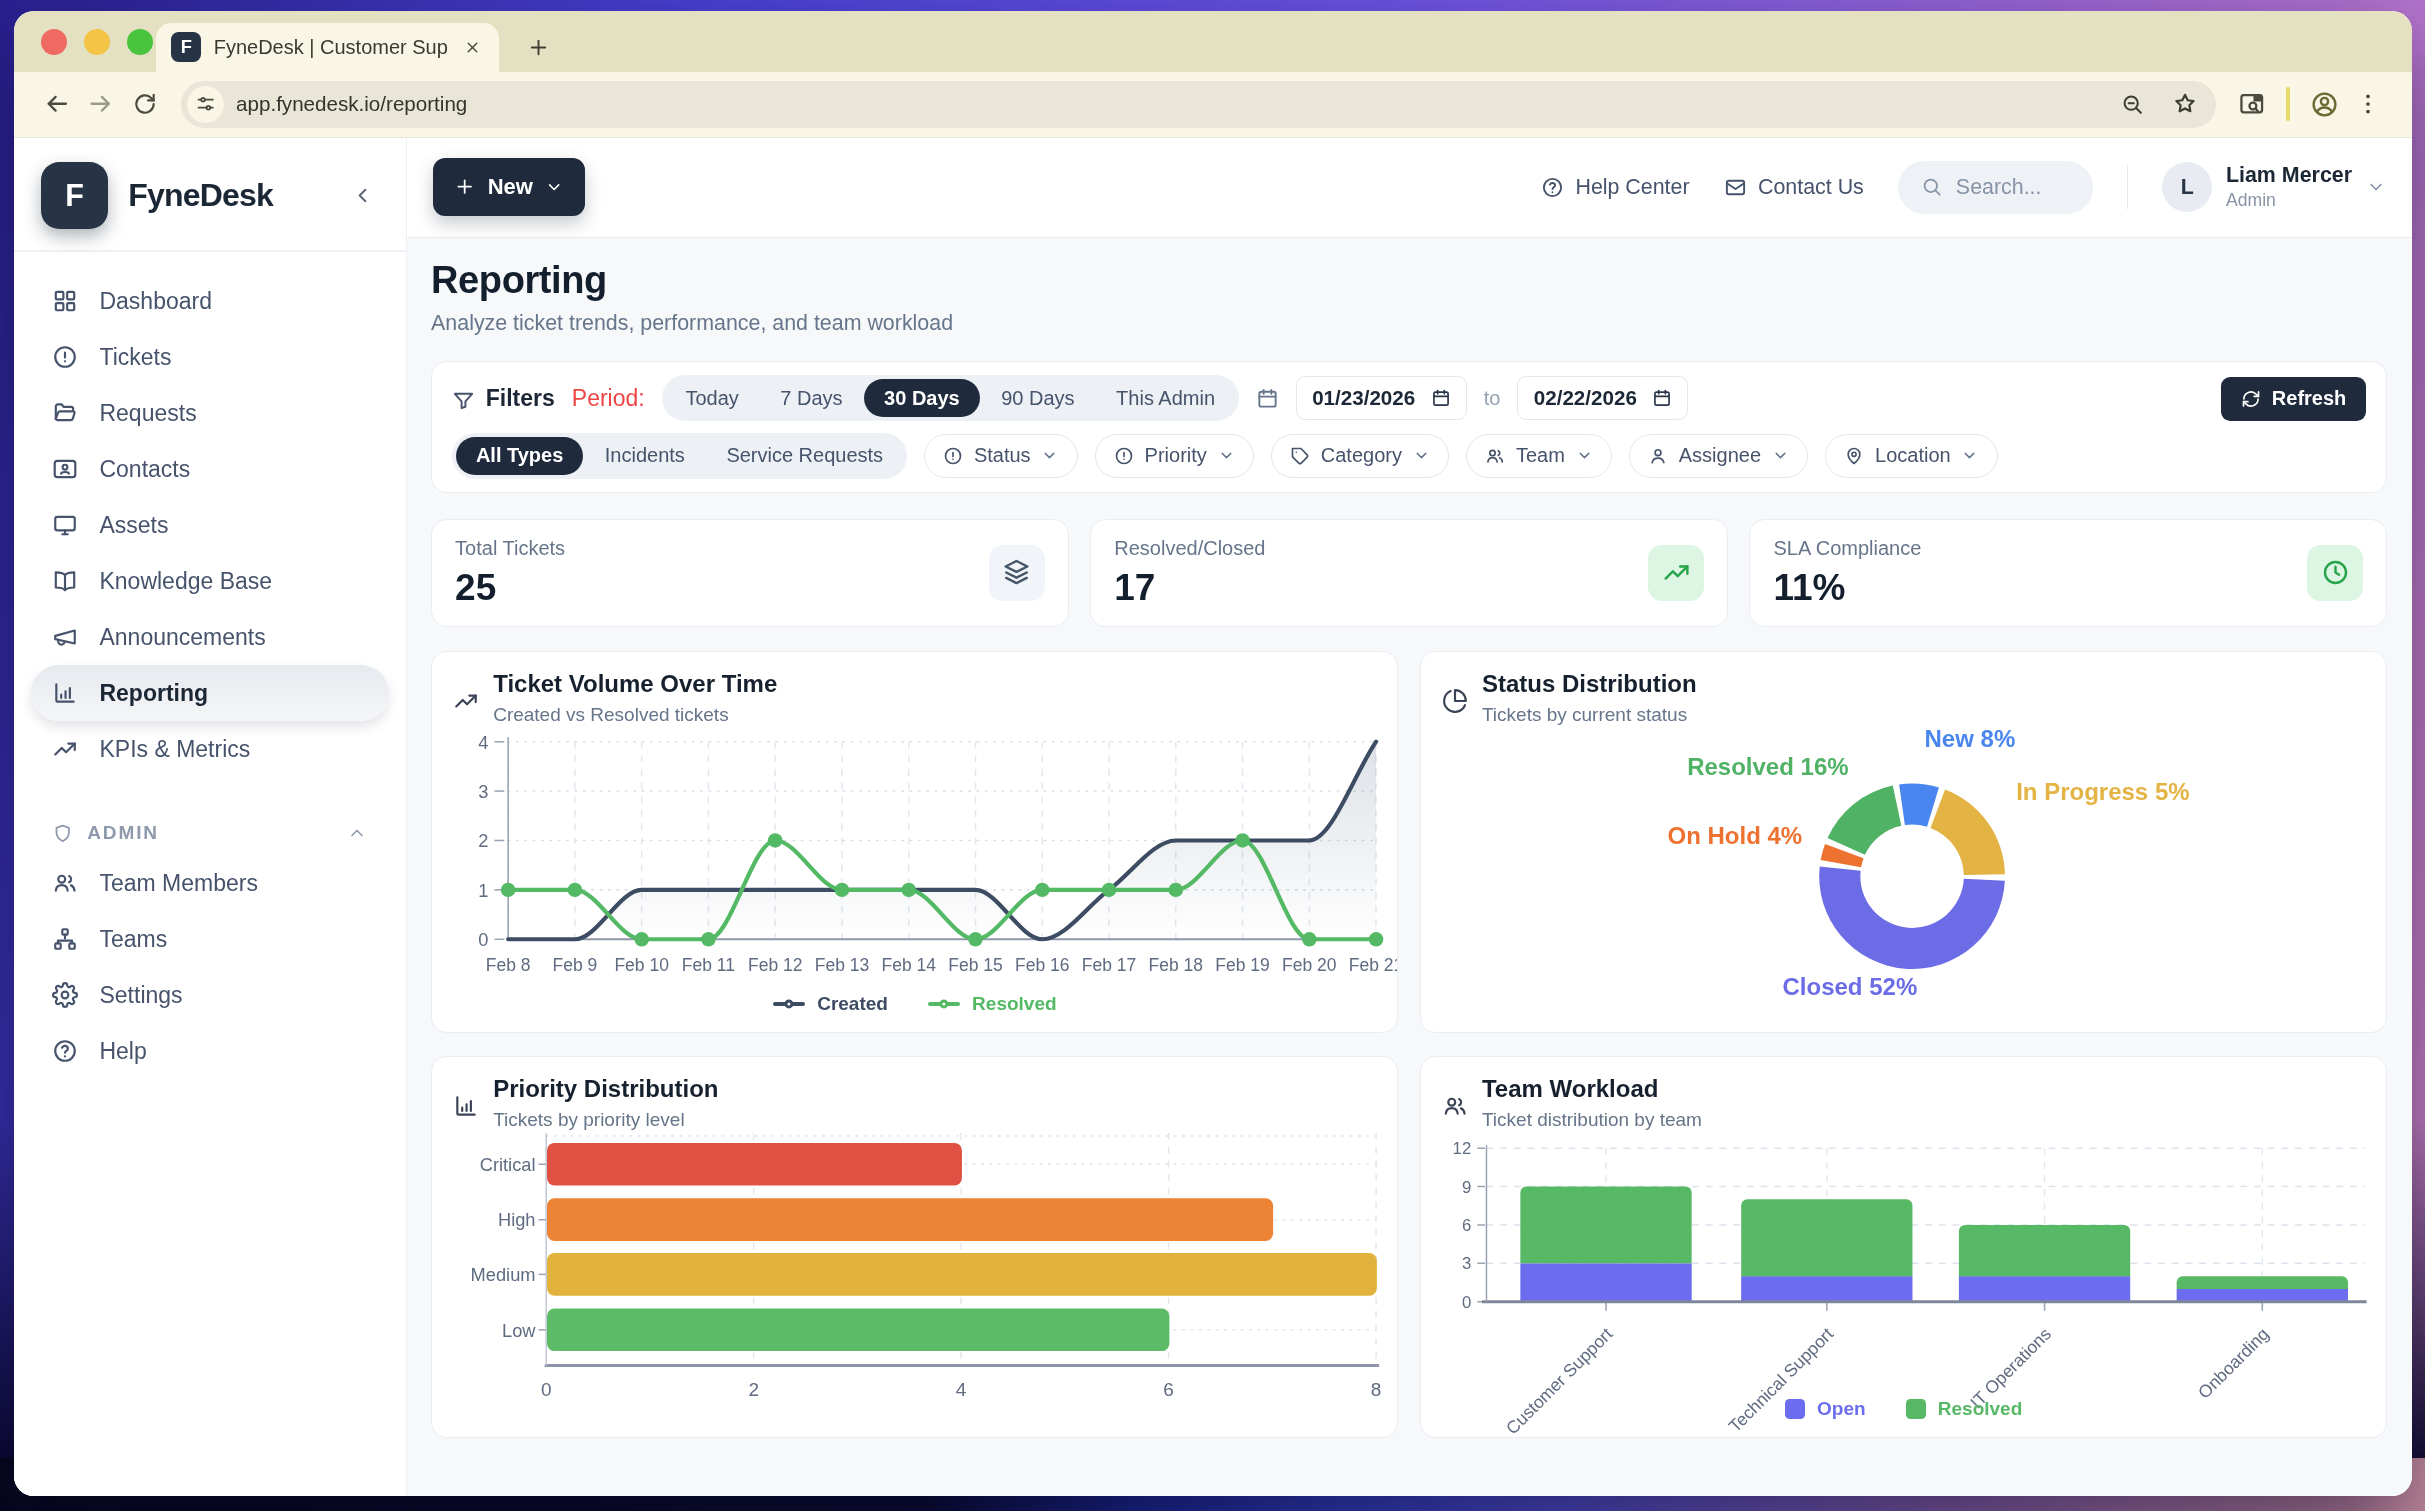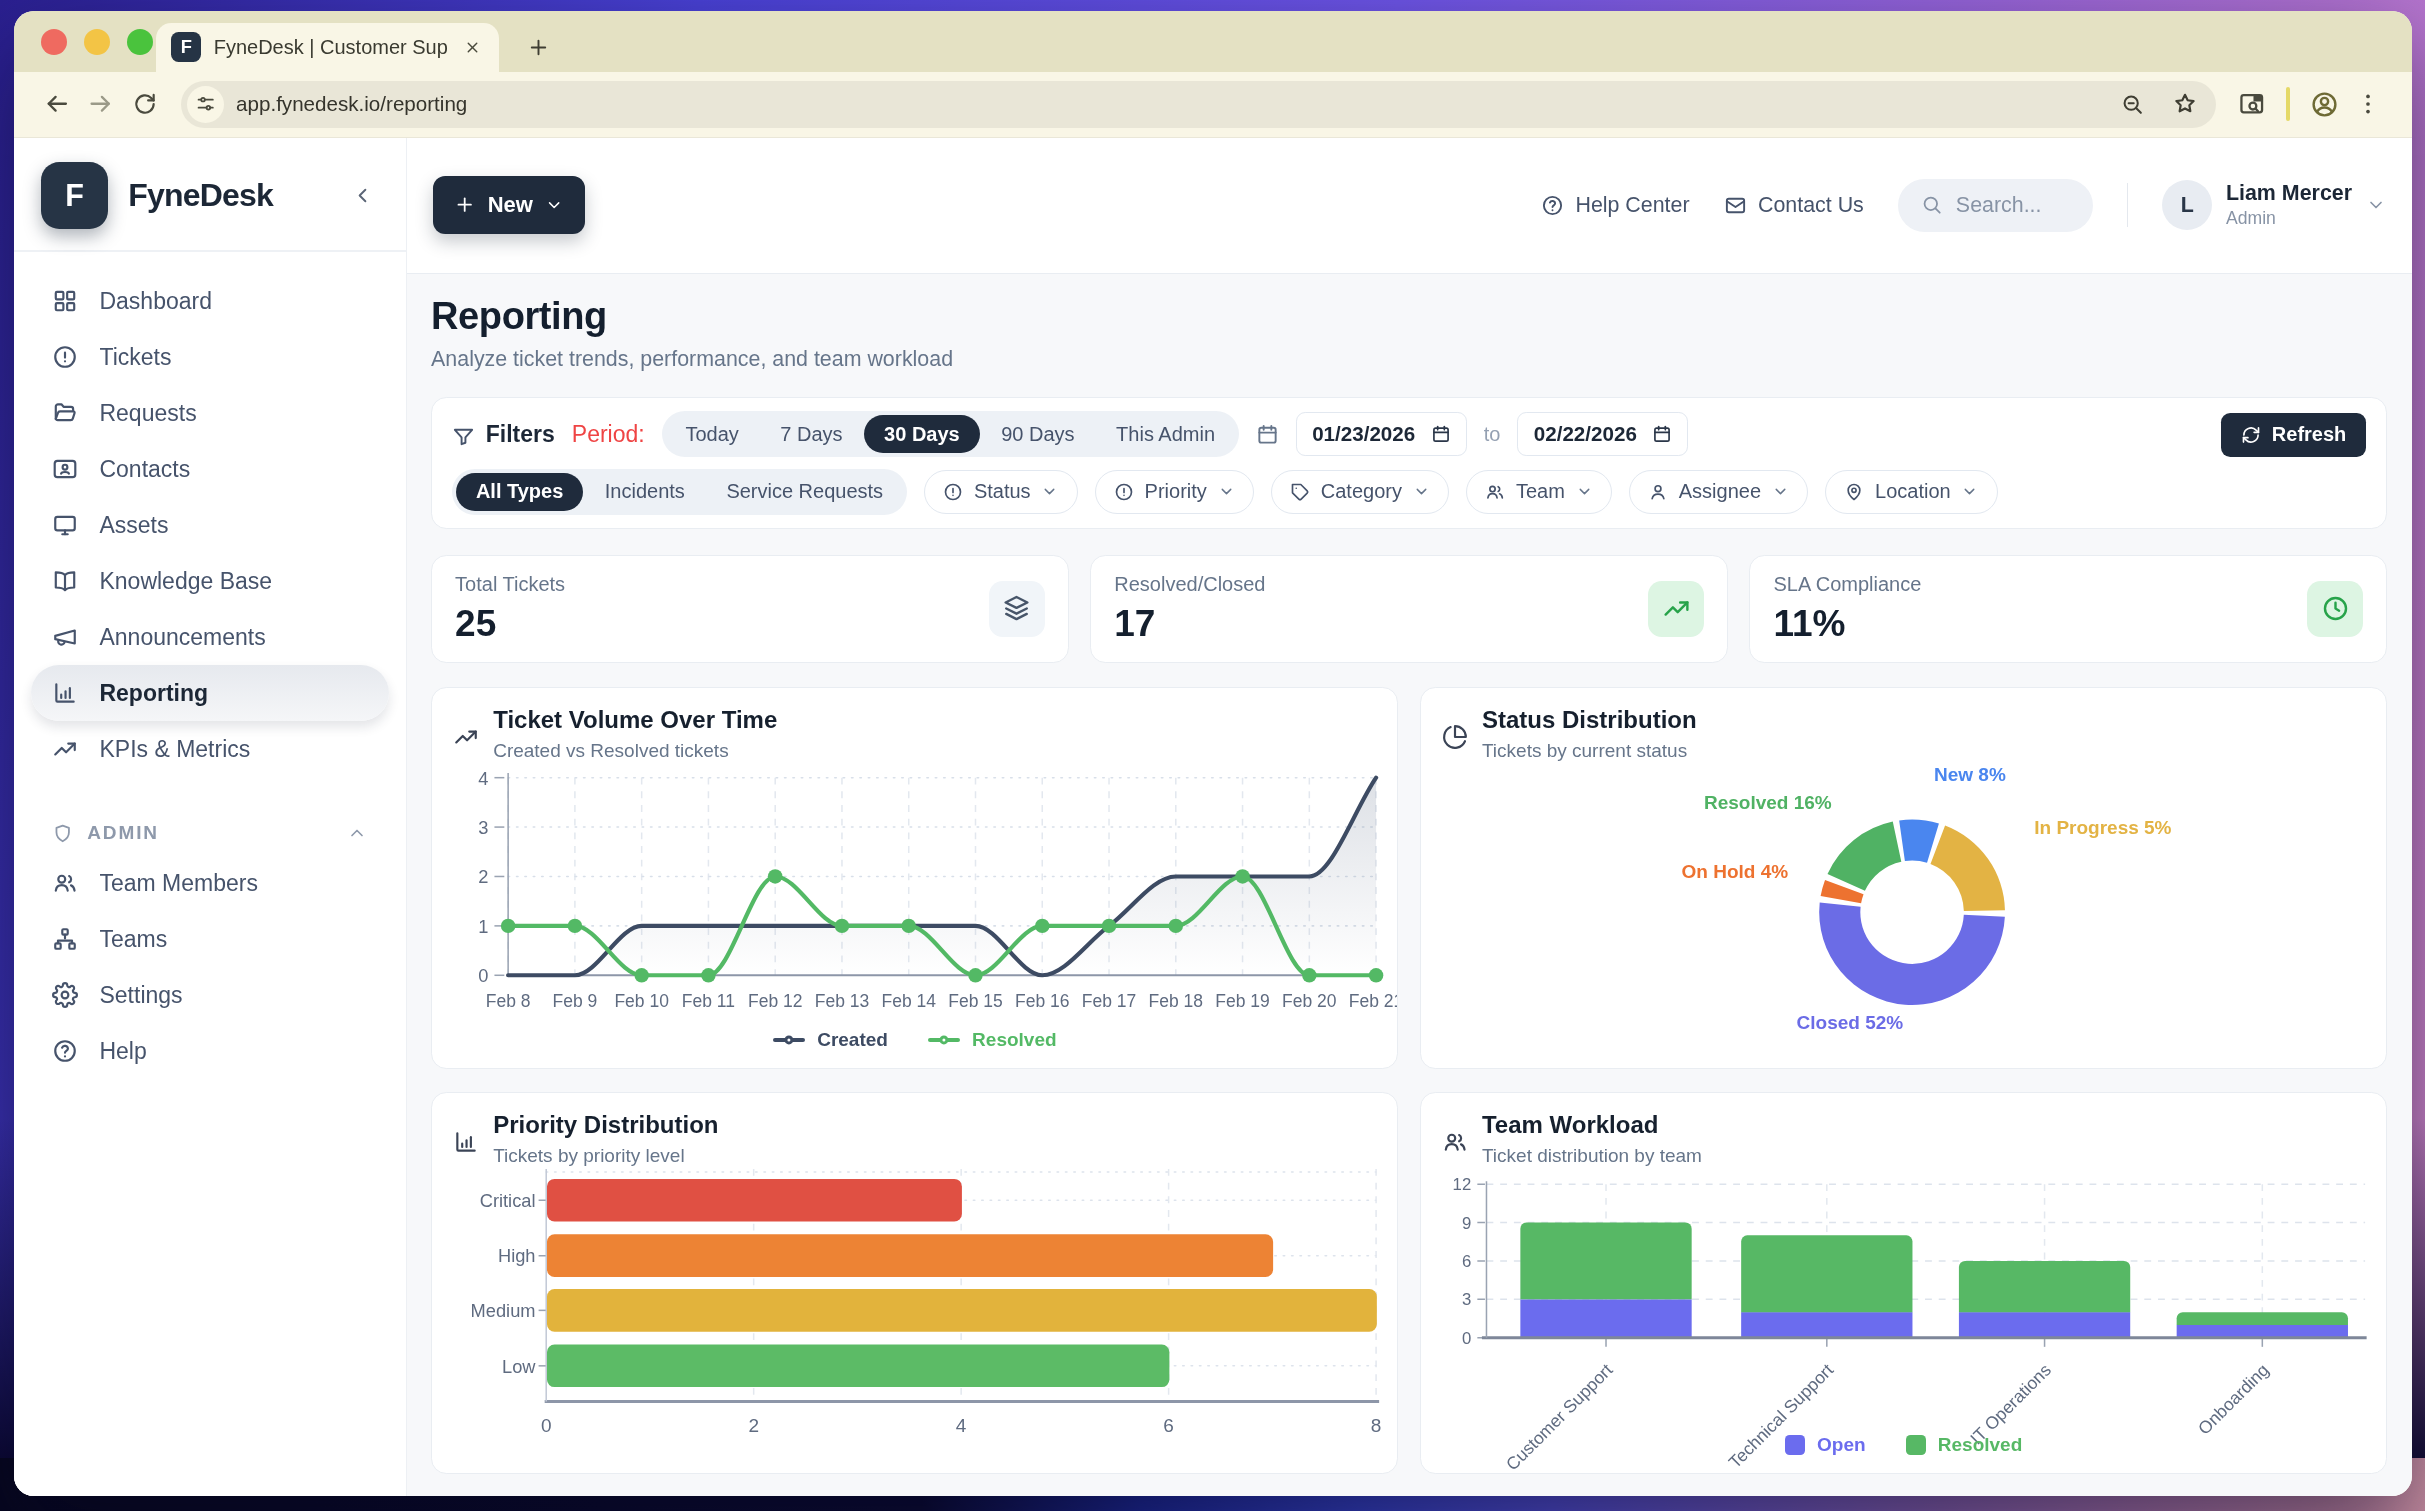--- a/index.html
+++ b/index.html
@@ -57,21 +57,21 @@
   .nav-item .icw{color:#46536b;}
   .nav-item.active{background:linear-gradient(180deg,#e6e9ee,#f5f6f8);box-shadow:0 6.1px 12.2px rgba(25,35,55,.12);
     color:#1c2736;font-weight:700;}
   .admin{margin-top:34px;padding:0 17px;}
   .admin-head{display:flex;align-items:center;gap:13.7px;height:44px;padding:0 21.4px;color:#8e99ab;
     font-size:19px;font-weight:700;letter-spacing:1.9px;}
   .admin-head .chevu{margin-left:auto;color:#8e99ab;}
   .icw{display:flex;align-items:center;justify-content:center;flex:none;}
 
   .main{flex:1;display:flex;flex-direction:column;min-width:0;}
-  .app-header{height:136px;background:#fff;border-bottom:1.5px solid #e9edf2;display:flex;align-items:center;
+  .app-header{height:100px;background:#fff;border-bottom:1.5px solid #e9edf2;display:flex;align-items:center;
     padding:0 26px;flex:none;justify-content:flex-end;}
   .btn-new{display:flex;align-items:center;gap:12.2px;background:#1f2b3c;color:#fff;border-radius:12.2px;
     height:58px;padding:0 21.4px;font-size:22px;font-weight:600;box-shadow:0 7.6px 17px rgba(30,42,59,.25);}
   .hdr-right{margin-left:auto;display:flex;align-items:center;gap:34px;}
   .hdr-link{display:flex;align-items:center;gap:11.4px;color:#46536b;font-size:21.4px;font-weight:500;}
   .search-pill{display:flex;align-items:center;gap:13.7px;background:#eef1f6;border-radius:762px;height:53px;
     padding:0 23px;color:#8793a5;font-size:21.4px;width:195px;}
   .vdiv{width:1.5px;height:44px;background:#e4e8ee;}
   .user{display:flex;align-items:center;gap:13.7px;}
   .avatar{width:50px;height:50px;border-radius:50%;background:#e8ecf2;color:#2a3648;font-weight:700;
@@ -123,21 +123,21 @@
   .cc-title{font-size:24px;font-weight:700;color:#16202e;}
   .cc-sub{font-size:19px;color:#66758a;margin-top:6.1px;}
   .chart-svg{position:absolute;inset:0;width:100%;height:100%;z-index:1;}
   .legend{position:absolute;left:0;right:0;bottom:17px;display:flex;justify-content:center;gap:40px;
     align-items:center;z-index:2;}
   .leg-item{display:flex;align-items:center;gap:12.2px;font-size:19px;font-weight:600;}
   .lglyph{position:relative;width:32px;height:4.6px;border-radius:2.3px;}
   .ldot{position:absolute;left:50%;top:50%;transform:translate(-50%,-50%);width:9.2px;height:9.2px;
     border-radius:50%;background:#fff;border:3.1px solid currentColor;}
   .lsq{width:20px;height:20px;border-radius:4.6px;flex:none;}
-  .donut-label{position:absolute;transform:translate(-50%,-50%);font-size:19px;font-weight:600;
+  .donut-label{position:absolute;transform:translate(-50%,-50%);font-size:24px;font-weight:600;
     white-space:nowrap;z-index:2;}
 
   .ic{stroke:currentColor;fill:none;stroke-width:2;stroke-linecap:round;stroke-linejoin:round;display:block;}
 </style>
 </head>
 <body>
 
 <svg width="0" height="0" style="position:absolute">
   <defs>
     <symbol id="ic-dashboard" viewBox="0 0 24 24">

